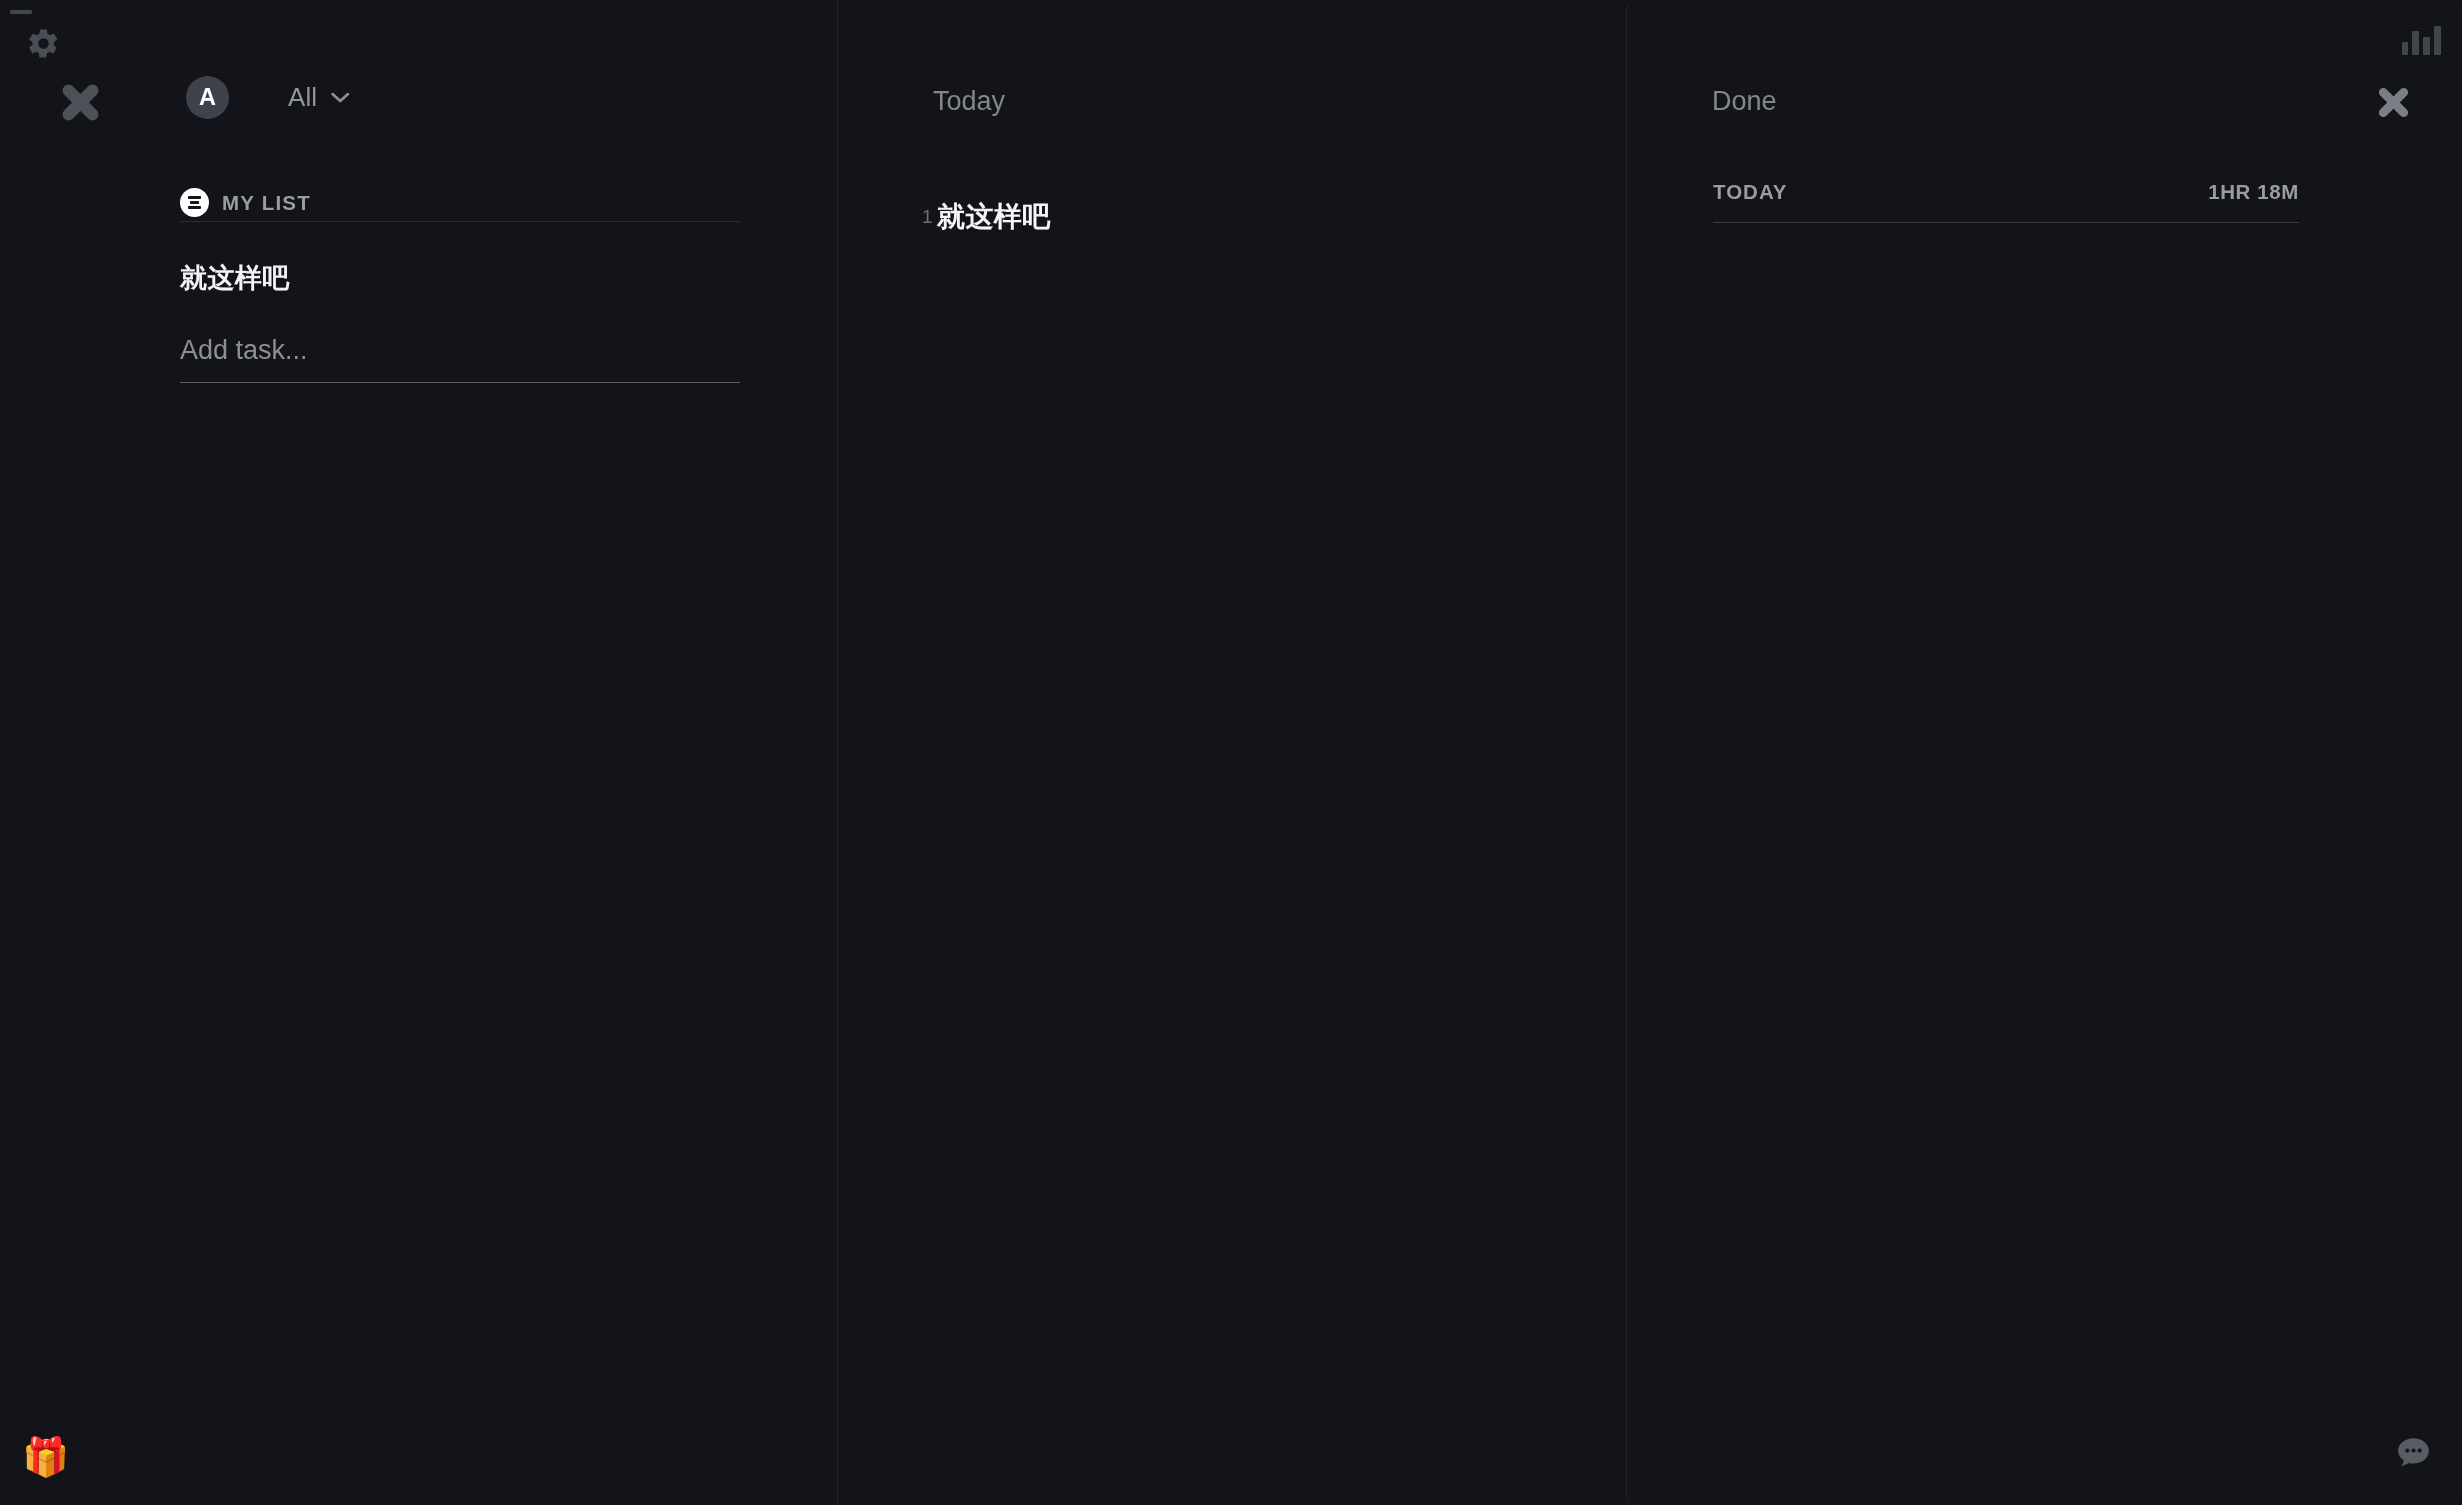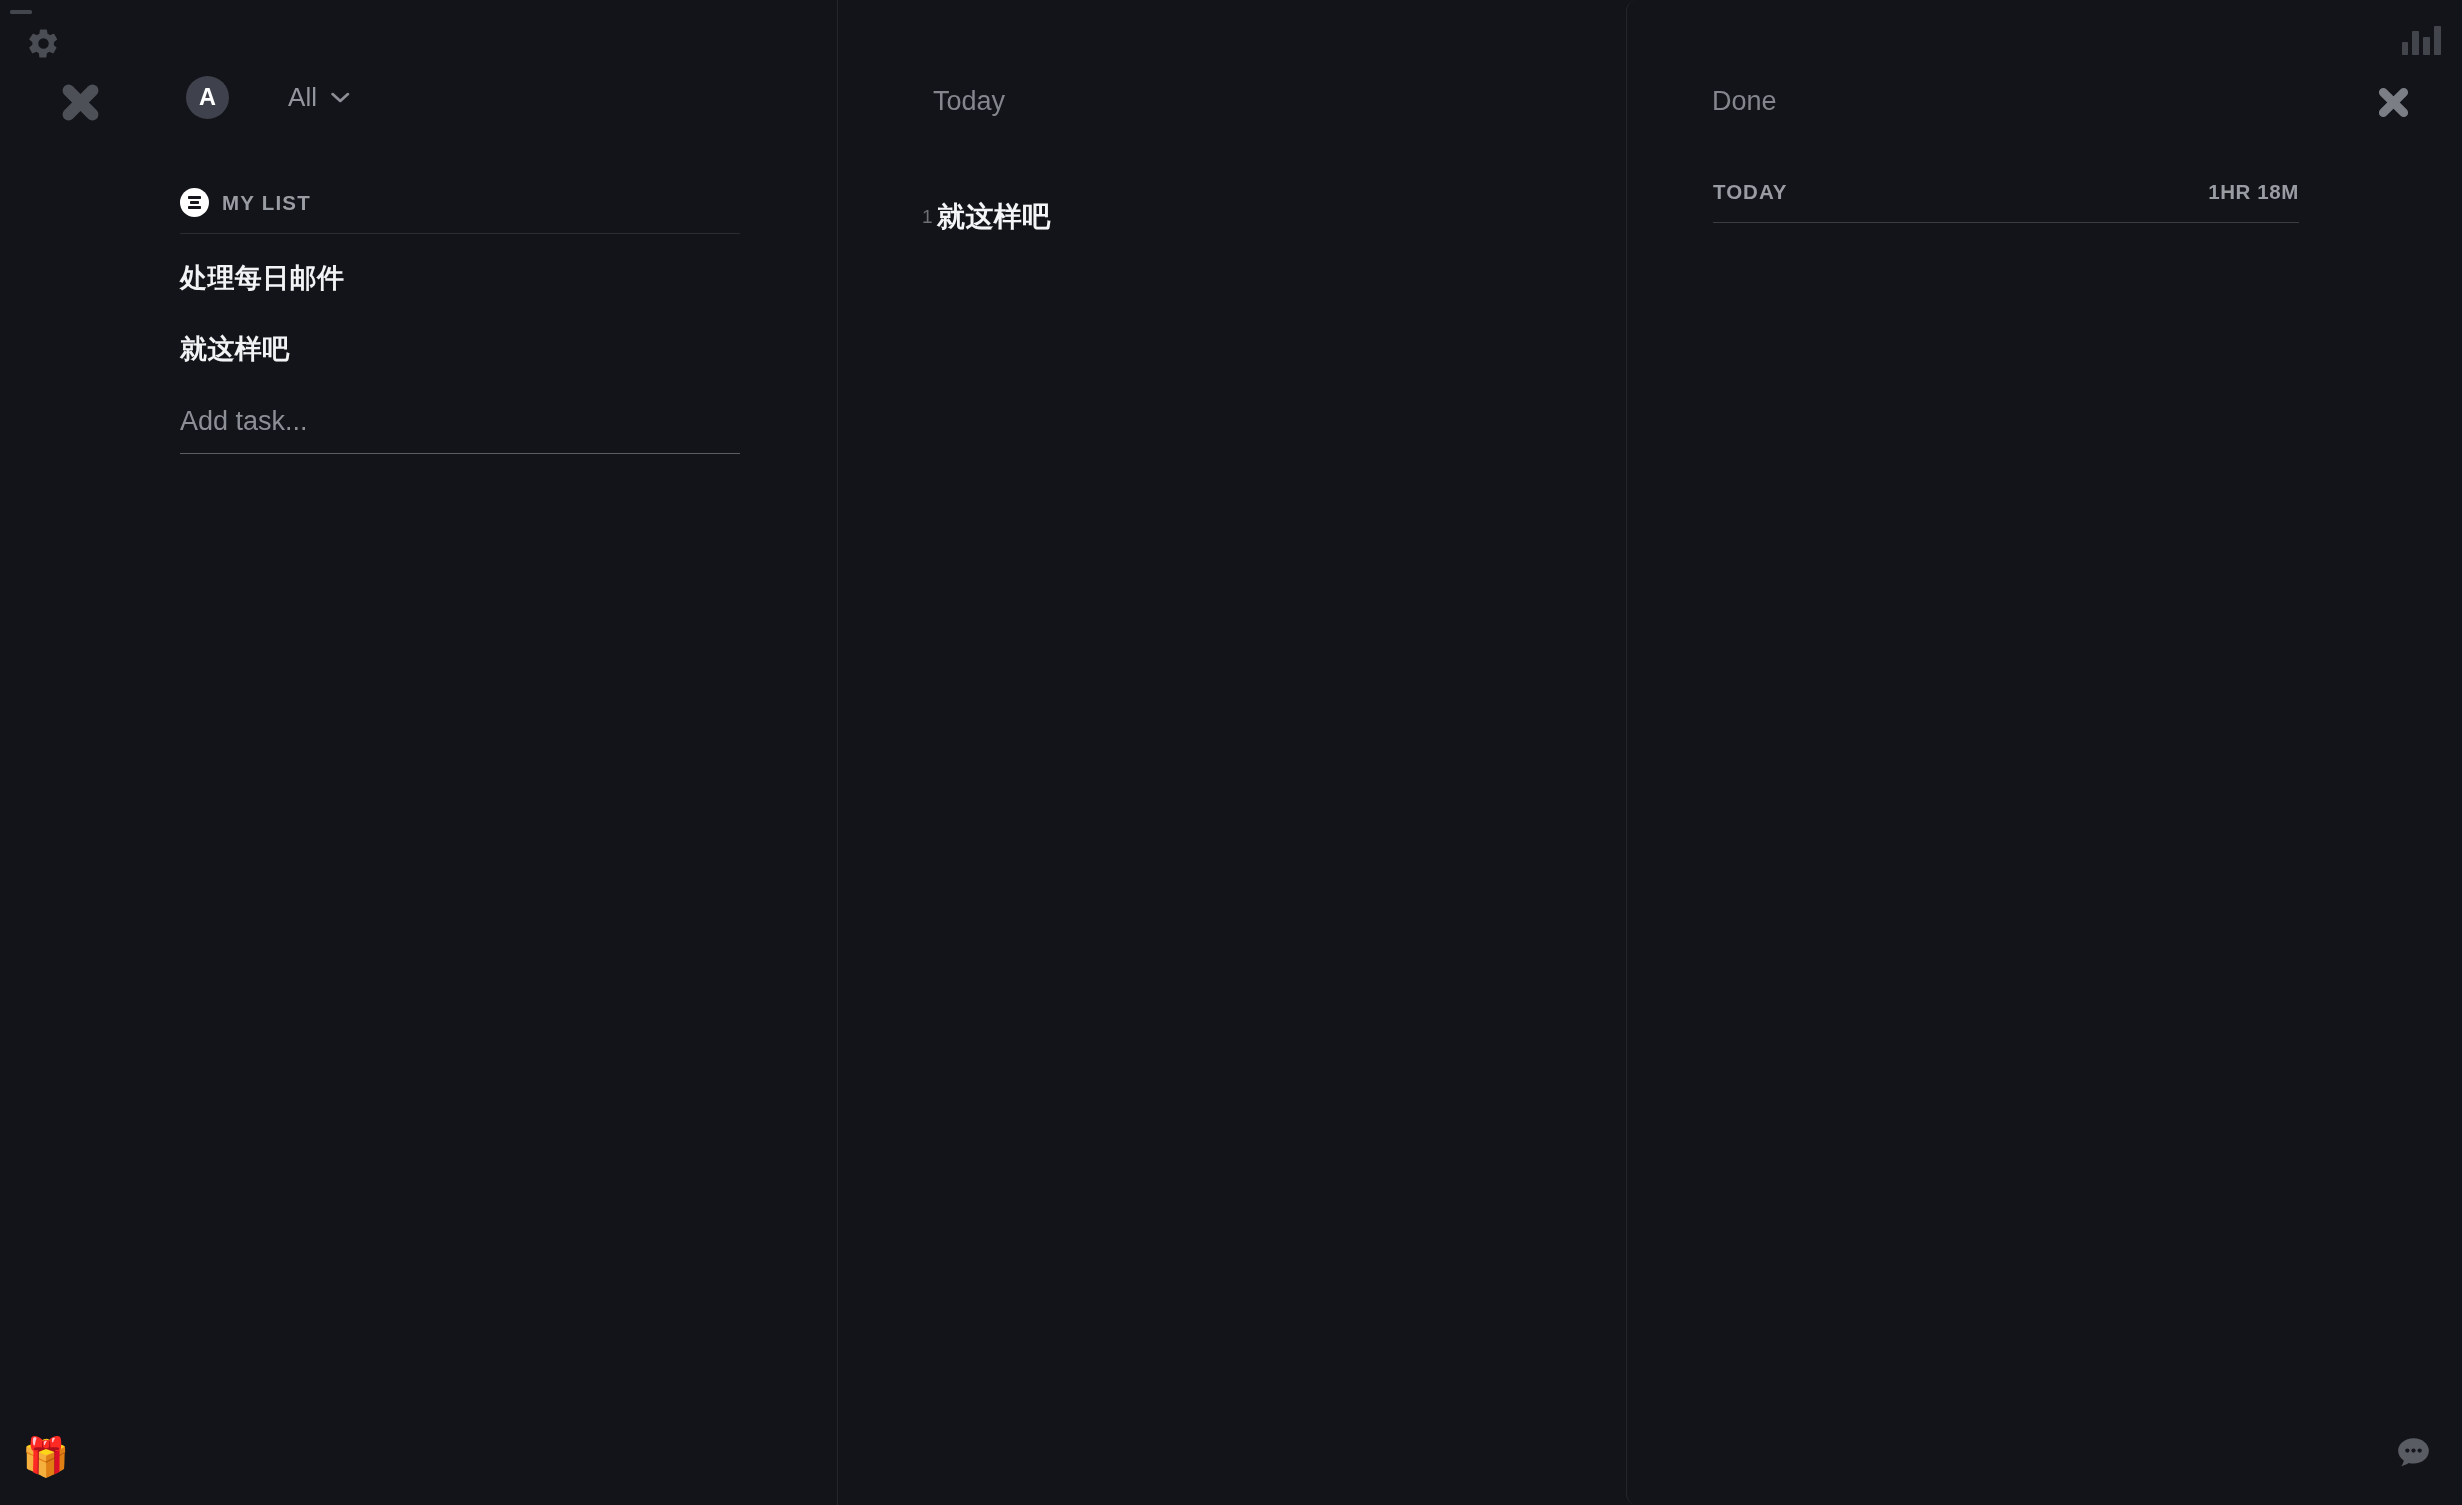--- a/index.html
+++ b/index.html
@@ -96,21 +96,21 @@
     margin-left: 46px;
   }
   .chev { width: 20.5px; height: 13px; }
   .chev svg { display:block; width:20.5px; height:13px; stroke:#8d8f97; stroke-width:3.2; fill:none; stroke-linecap:round; stroke-linejoin:round;}
 
   .mylist-header {
     position: absolute;
     left: 180px; top: 188px;
     width: 560px;
     display: flex; align-items: center; gap: 13px;
-    padding-bottom: 16px;
+    padding-bottom: 4px;
     border-bottom: 1.5px solid #2b2d34;
   }
   .list-badge {
     width: 29px; height: 29px; border-radius: 50%;
     background: #ffffff;
     display: flex; flex-direction: column; align-items: center; justify-content: center;
     gap: 2.2px;
   }
   .list-badge i { display:block; background:#16171c; height:2.9px; border-radius:0.7px; }
   .list-badge i:nth-child(1){ width: 13px; }
@@ -298,21 +298,20 @@
     <div class="mylist-header">
       <div class="list-badge">
         <i></i>
           <i></i>
           <i></i>
       </div>
       <div class="title">MY LIST</div>
     </div>
 
     <div class="left-tasks">
-      <div class="task-row">处理每日邮件</div>
       <div class="task-row">就这样吧</div>
       <div class="add-task-left">Add task...</div>
     </div>
 
     <div class="gift-btn">🎁</div>
   </div>
 
   <div class="panel panel-mid">
 
     <div class="mid-header">Today</div>

